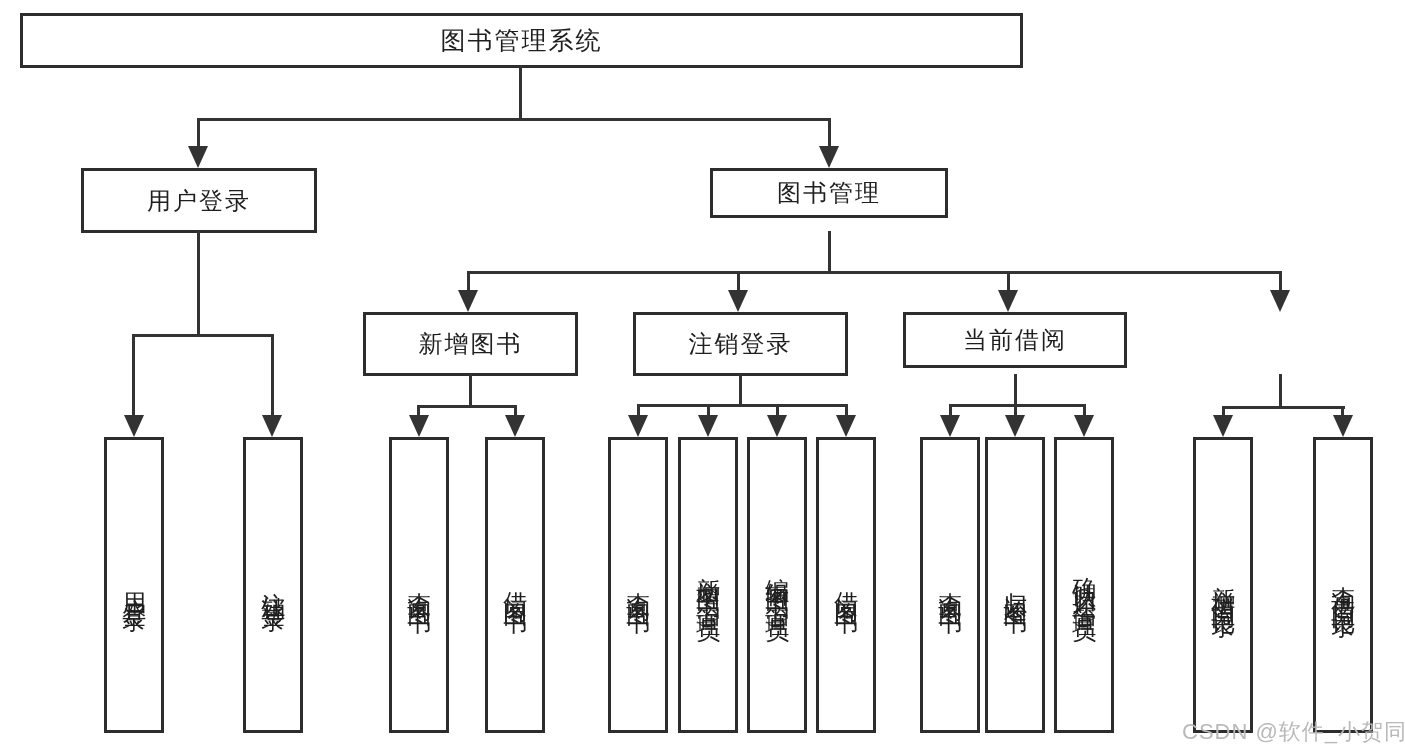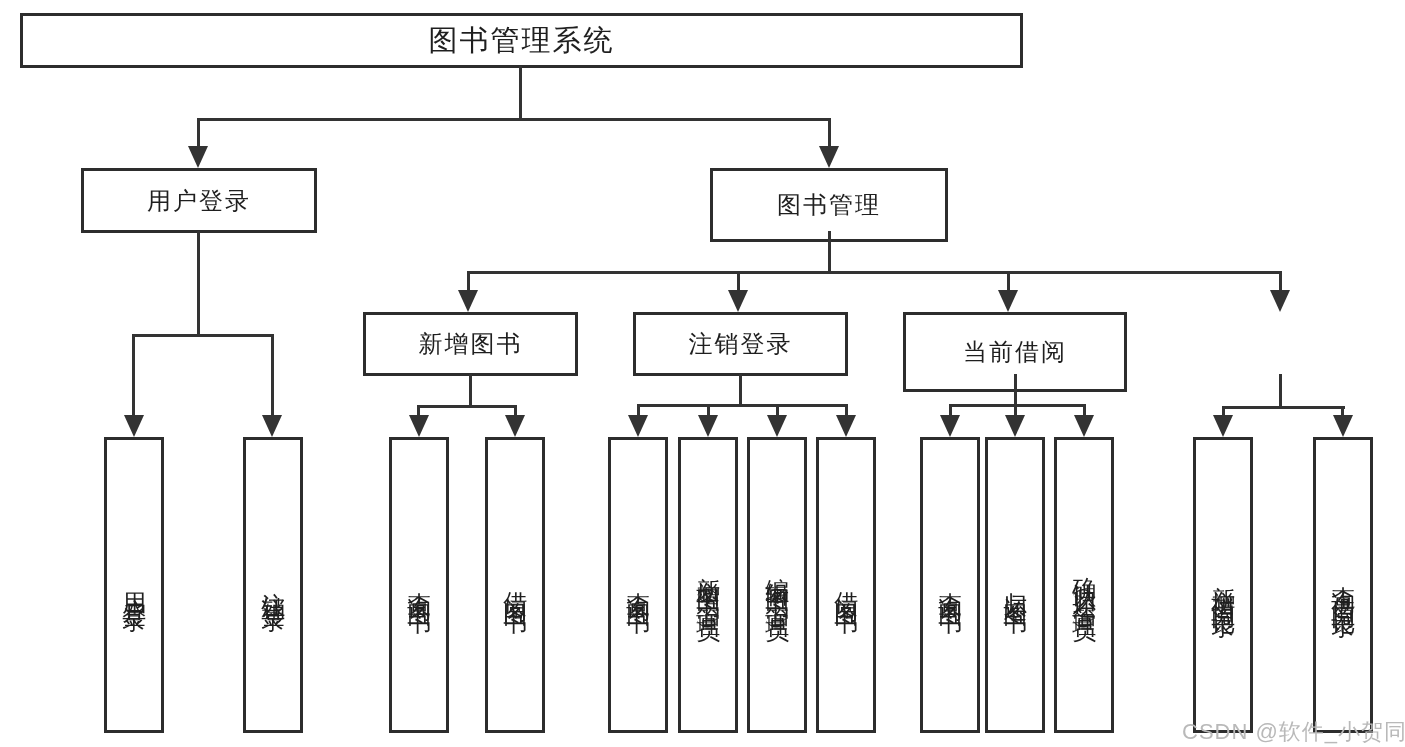--- a/index.html
+++ b/index.html
@@ -5,21 +5,21 @@
   html,body { margin:0; padding:0; background:#ffffff; }
   .canvas {
     position:relative; width:1405px; height:747px; background:#ffffff;
     font-family:"Liberation Sans","DejaVu Sans",sans-serif; overflow:hidden;
   }
   .box {
     position:absolute; box-sizing:border-box; background:#ffffff;
     border:3px solid #2d2d2d; display:flex; align-items:center; justify-content:center;
     color:#1f1f1f; font-size:24px; letter-spacing:2px; white-space:nowrap; text-align:center;
   }
-  .root-box { border-width:3px; font-size:29px; }
+  .root-box { border-width:3px; font-size:25px; }
   .leaf {
     writing-mode:vertical-lr; text-orientation:mixed;
     letter-spacing:6px; line-height:1.1; white-space:normal; font-size:24px;
   }
   .vline { position:absolute; width:3px; background:#333333; }
   .hline { position:absolute; height:3px; background:#333333; }
   .arrow {
     position:absolute; width:0; height:0;
     border-left:10px solid transparent; border-right:10px solid transparent;
     border-top:22px solid #333333;
@@ -37,21 +37,21 @@
   <div class="box root-box" style="left:20px; top:13px; width:1003px; height:55px;">图书管理系统</div>
 
   <div class="vline" style="left:519px; top:66px; height:55px;"></div>
   <div class="hline" style="left:197px; top:118px; width:634px;"></div>
   <div class="vline" style="left:197px; top:118px; height:30px;"></div>
   <div class="arrow" style="left:188px; top:146px;"></div>
   <div class="vline" style="left:828px; top:118px; height:30px;"></div>
   <div class="arrow" style="left:819px; top:146px;"></div>
 
   <div class="box" style="left:81px; top:168px; width:236px; height:65px;">用户登录</div>
-  <div class="box" style="left:710px; top:168px; width:238px; height:74px;">图书管理</div>
+  <div class="box" style="left:710px; top:168px; width:238px; height:50px;">图书管理</div>
 
   <div class="vline" style="left:197px; top:231px; height:105px;"></div>
   <div class="hline" style="left:133px; top:334px; width:141px;"></div>
   <div class="vline" style="left:132px; top:334px; height:83px;"></div>
   <div class="arrow" style="left:124px; top:415px;"></div>
   <div class="vline" style="left:271px; top:334px; height:83px;"></div>
   <div class="arrow" style="left:262px; top:415px;"></div>
 
   <div class="vline" style="left:828px; top:231px; height:43px;"></div>
   <div class="hline" style="left:467px; top:271px; width:815px;"></div>
@@ -59,21 +59,21 @@
   <div class="arrow" style="left:458px; top:290px;"></div>
   <div class="vline" style="left:737px; top:271px; height:21px;"></div>
   <div class="arrow" style="left:728px; top:290px;"></div>
   <div class="vline" style="left:1007px; top:271px; height:21px;"></div>
   <div class="arrow" style="left:998px; top:290px;"></div>
   <div class="vline" style="left:1279px; top:271px; height:21px;"></div>
   <div class="arrow" style="left:1270px; top:290px;"></div>
 
   <div class="box" style="left:363px; top:312px; width:215px; height:64px;">新增图书</div>
   <div class="box" style="left:633px; top:312px; width:215px; height:64px;">注销登录</div>
-  <div class="box" style="left:903px; top:312px; width:224px; height:80px;">当前借阅</div>
+  <div class="box" style="left:903px; top:312px; width:224px; height:56px;">当前借阅</div>
 
   <div class="vline" style="left:469px; top:374px; height:34px;"></div>
   <div class="hline" style="left:418px; top:405px; width:99px;"></div>
   <div class="vline" style="left:417px; top:405px; height:12px;"></div>
   <div class="arrow" style="left:409px; top:415px;"></div>
   <div class="vline" style="left:514px; top:405px; height:12px;"></div>
   <div class="arrow" style="left:505px; top:415px;"></div>
 
   <div class="vline" style="left:739px; top:374px; height:33px;"></div>
   <div class="hline" style="left:637px; top:404px; width:210px;"></div>

